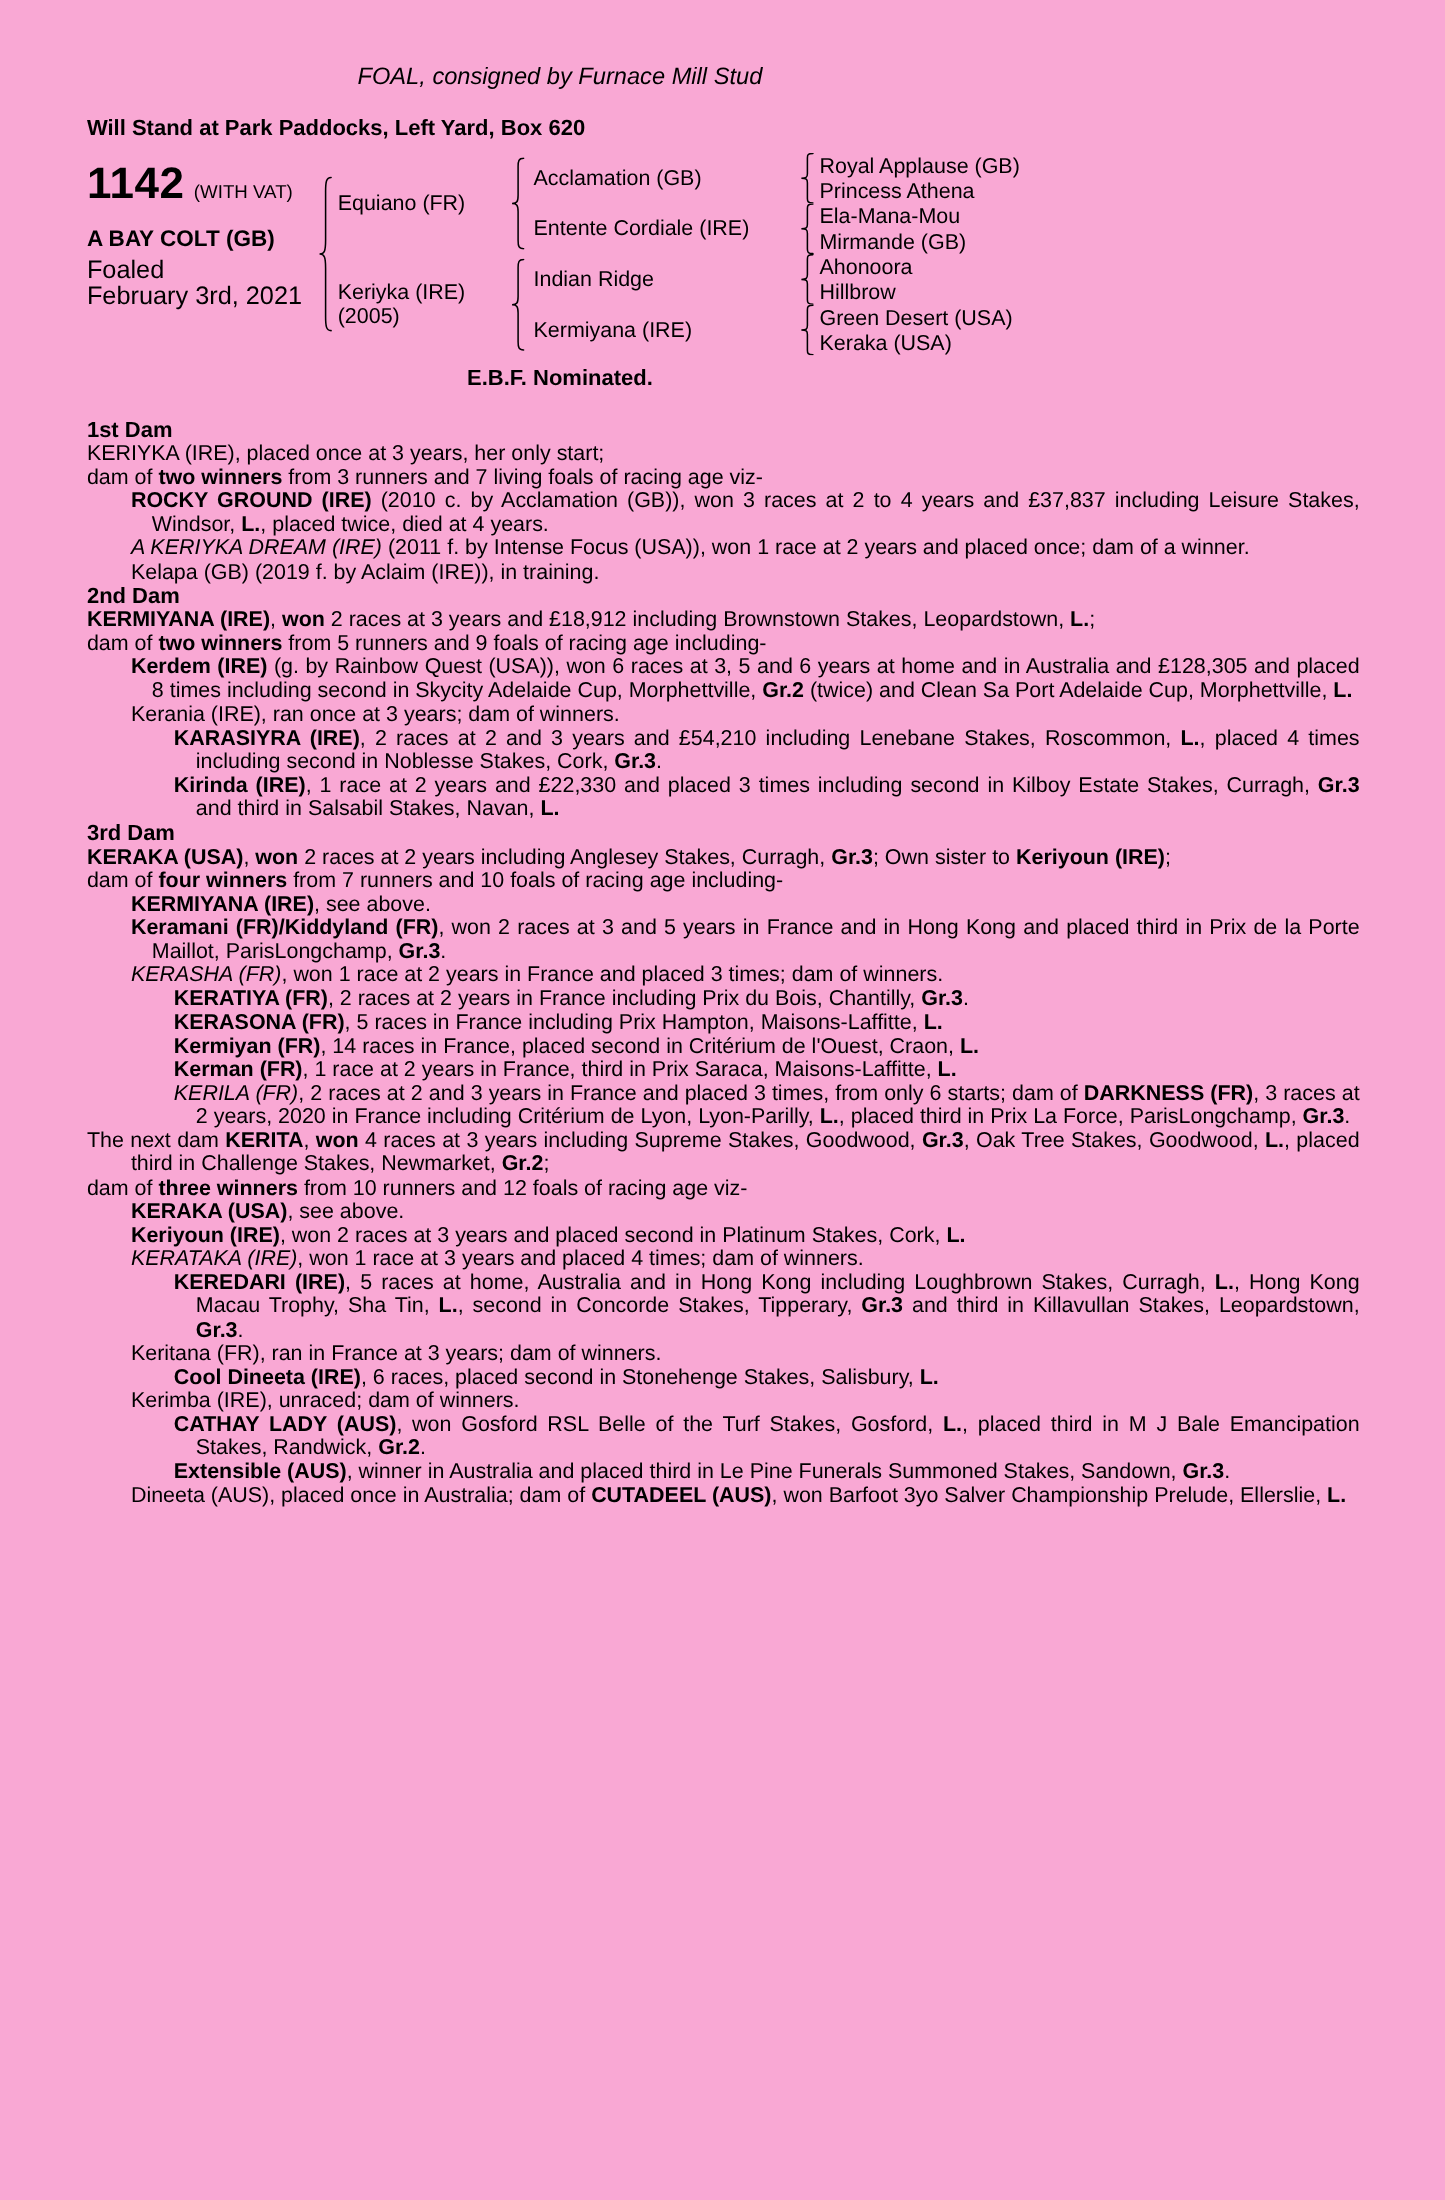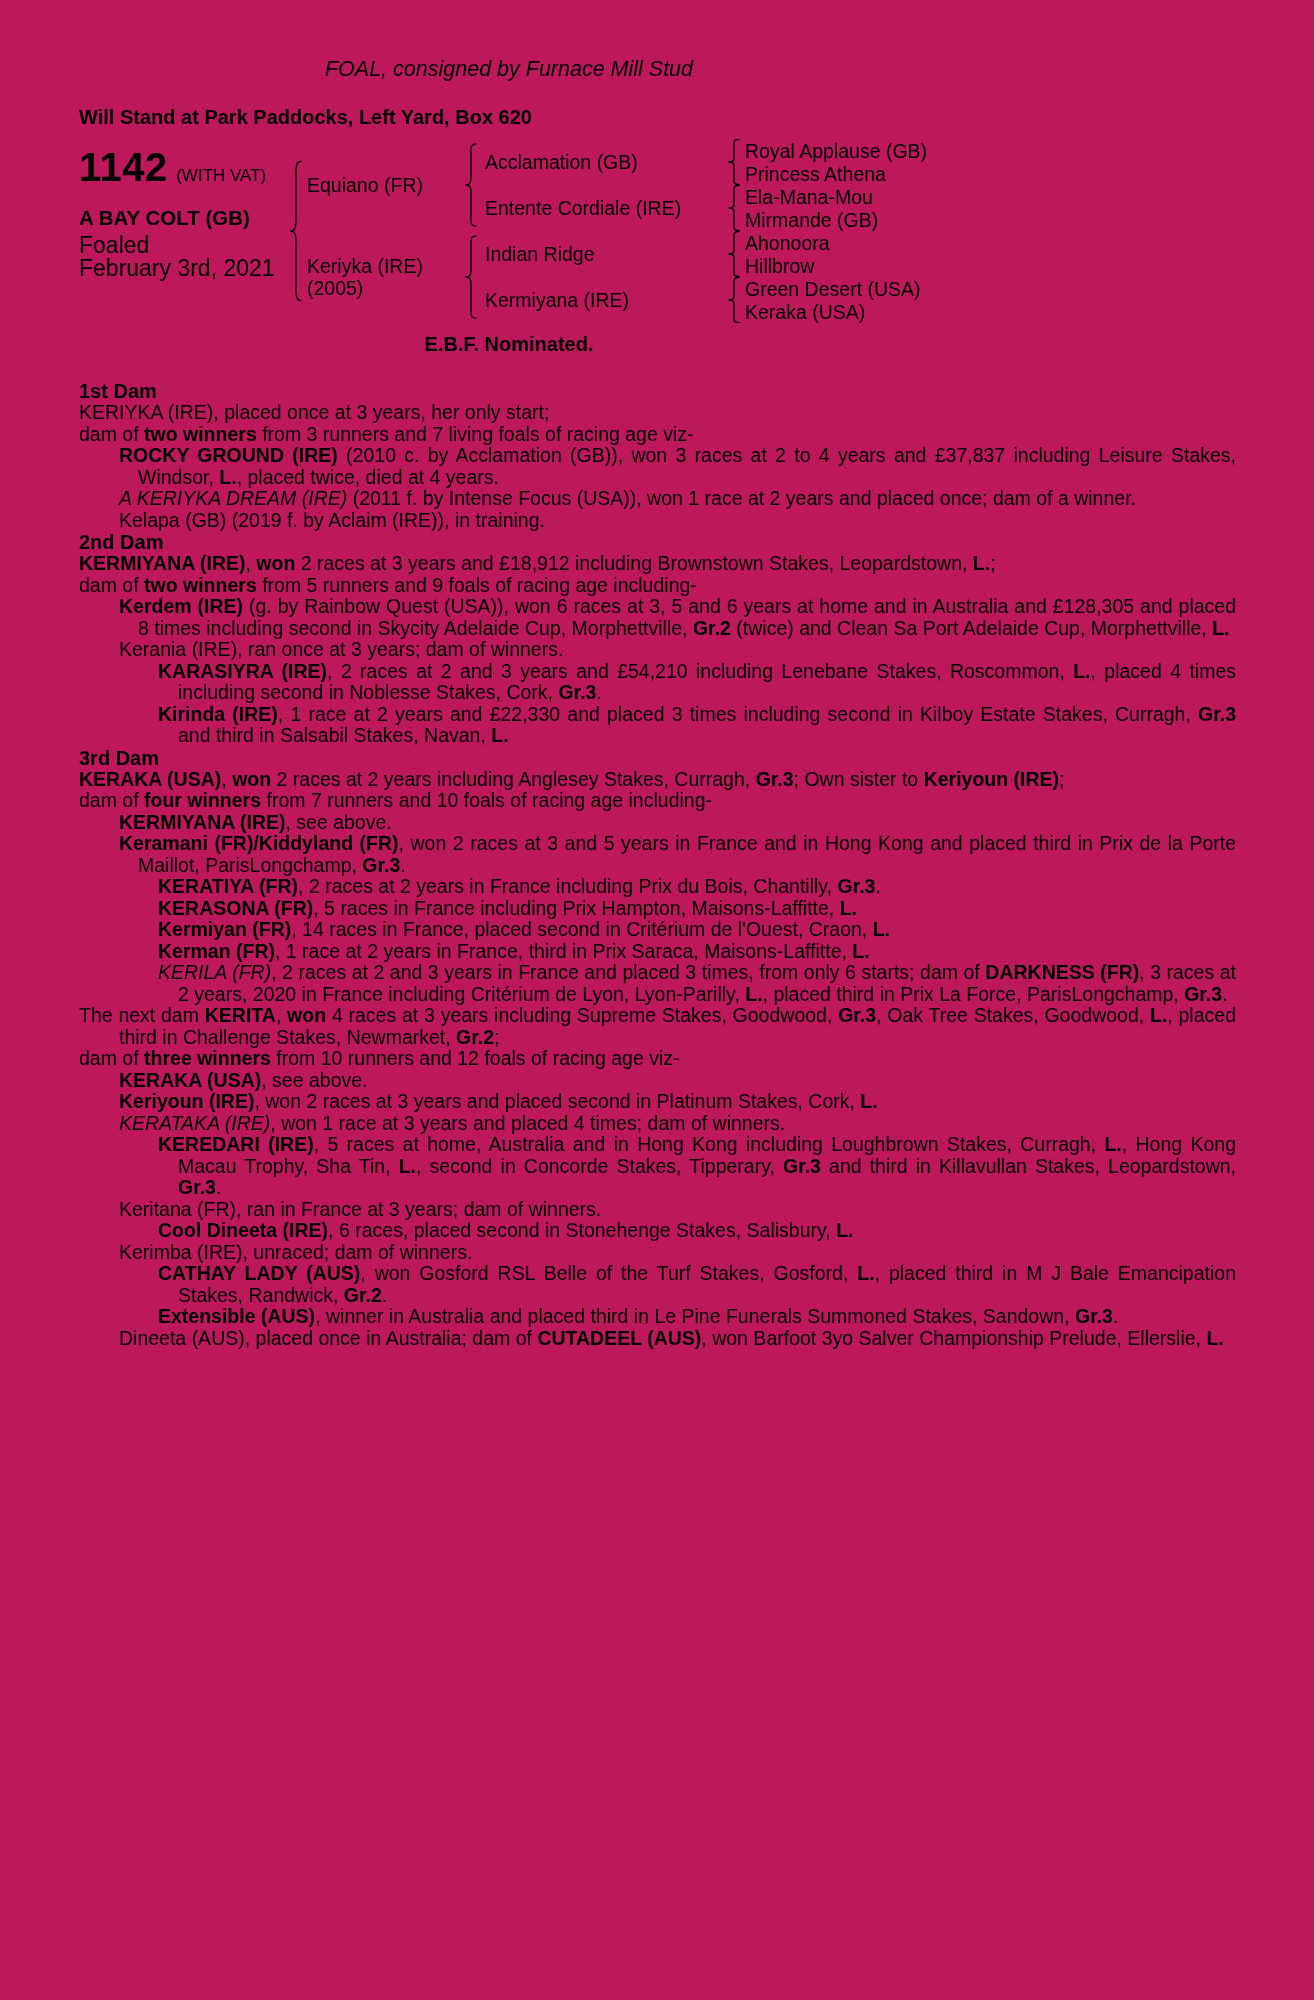--- a/index.html
+++ b/index.html
@@ -1,21 +1,21 @@
 <!DOCTYPE html>
 <html><head>
 <meta charset="utf-8">
 <style>
   html, body { margin: 0; padding: 0; background: #ffffff; }
   .page {
     width: 1314px;
     height: 2000px;
     box-sizing: border-box;
     padding: 56px 78px 0 79px;
-    background: #be185d;
+    background: #f9a8d4;
     color: #000000;
     font-family: "Liberation Sans", sans-serif;
     font-size: 19.5px;
     position: relative;
     overflow: hidden;
   }
   .center-block { width: 860px; text-align: center; }
   .consign { font-style: italic; font-size: 21.5px; line-height: 26px; }
   .stand { font-weight: bold; font-size: 20px; margin-top: 24px; }
 
@@ -164,20 +164,21 @@
         <p class="para i1"><span>Kerania (IRE), ran once at 3 years; dam of winners.</span></p>
         <p class="para i2"><span class="b">KARASIYRA (IRE)</span><span>, 2 races at 2 and 3 years and £54,210 including Lenebane Stakes, Roscommon, </span><span class="b">L.</span><span>, placed 4 times including second in Noblesse Stakes, Cork, </span><span class="b">Gr.3</span><span>.</span></p>
         <p class="para i2"><span class="b">Kirinda (IRE)</span><span>, 1 race at 2 years and £22,330 and placed 3 times including second in Kilboy Estate Stakes, Curragh, </span><span class="b">Gr.3</span><span> and third in Salsabil Stakes, Navan, </span><span class="b">L.</span></p>
       </section>
       <section class="dam-section">
         <div class="sec-heading">3rd Dam</div>
         <p class="para h0"><span class="b">KERAKA (USA)</span><span>, </span><span class="b">won</span><span> 2 races at 2 years including Anglesey Stakes, Curragh, </span><span class="b">Gr.3</span><span>; Own sister to </span><span class="b">Keriyoun (IRE)</span><span>;</span></p>
         <p class="para h0"><span>dam of </span><span class="b">four winners</span><span> from 7 runners and 10 foals of racing age including-</span></p>
         <p class="para i1"><span class="b">KERMIYANA (IRE)</span><span>, see above.</span></p>
         <p class="para i1"><span class="b">Keramani (FR)/Kiddyland (FR)</span><span>, won 2 races at 3 and 5 years in France and in Hong Kong and placed third in Prix de la Porte Maillot, ParisLongchamp, </span><span class="b">Gr.3</span><span>.</span></p>
+        <p class="para i1"><span class="i">KERASHA (FR)</span><span>, won 1 race at 2 years in France and placed 3 times; dam of winners.</span></p>
         <p class="para i2"><span class="b">KERATIYA (FR)</span><span>, 2 races at 2 years in France including Prix du Bois, Chantilly, </span><span class="b">Gr.3</span><span>.</span></p>
         <p class="para i2"><span class="b">KERASONA (FR)</span><span>, 5 races in France including Prix Hampton, Maisons-Laffitte, </span><span class="b">L.</span></p>
         <p class="para i2"><span class="b">Kermiyan (FR)</span><span>, 14 races in France, placed second in Critérium de l'Ouest, Craon, </span><span class="b">L.</span></p>
         <p class="para i2"><span class="b">Kerman (FR)</span><span>, 1 race at 2 years in France, third in Prix Saraca, Maisons-Laffitte, </span><span class="b">L.</span></p>
         <p class="para i2"><span class="i">KERILA (FR)</span><span>, 2 races at 2 and 3 years in France and placed 3 times, from only 6 starts; dam of </span><span class="b">DARKNESS (FR)</span><span>, 3 races at 2 years, 2020 in France including Critérium de Lyon, Lyon-Parilly, </span><span class="b">L.</span><span>, placed third in Prix La Force, ParisLongchamp, </span><span class="b">Gr.3</span><span>.</span></p>
       </section>
       <section class="dam-section">
         <p class="para h0"><span>The next dam </span><span class="b">KERITA</span><span>, </span><span class="b">won</span><span> 4 races at 3 years including Supreme Stakes, Goodwood, </span><span class="b">Gr.3</span><span>, Oak Tree Stakes, Goodwood, </span><span class="b">L.</span><span>, placed third in Challenge Stakes, Newmarket, </span><span class="b">Gr.2</span><span>;</span></p>
         <p class="para h0"><span>dam of </span><span class="b">three winners</span><span> from 10 runners and 12 foals of racing age viz-</span></p>
         <p class="para i1"><span class="b">KERAKA (USA)</span><span>, see above.</span></p>

